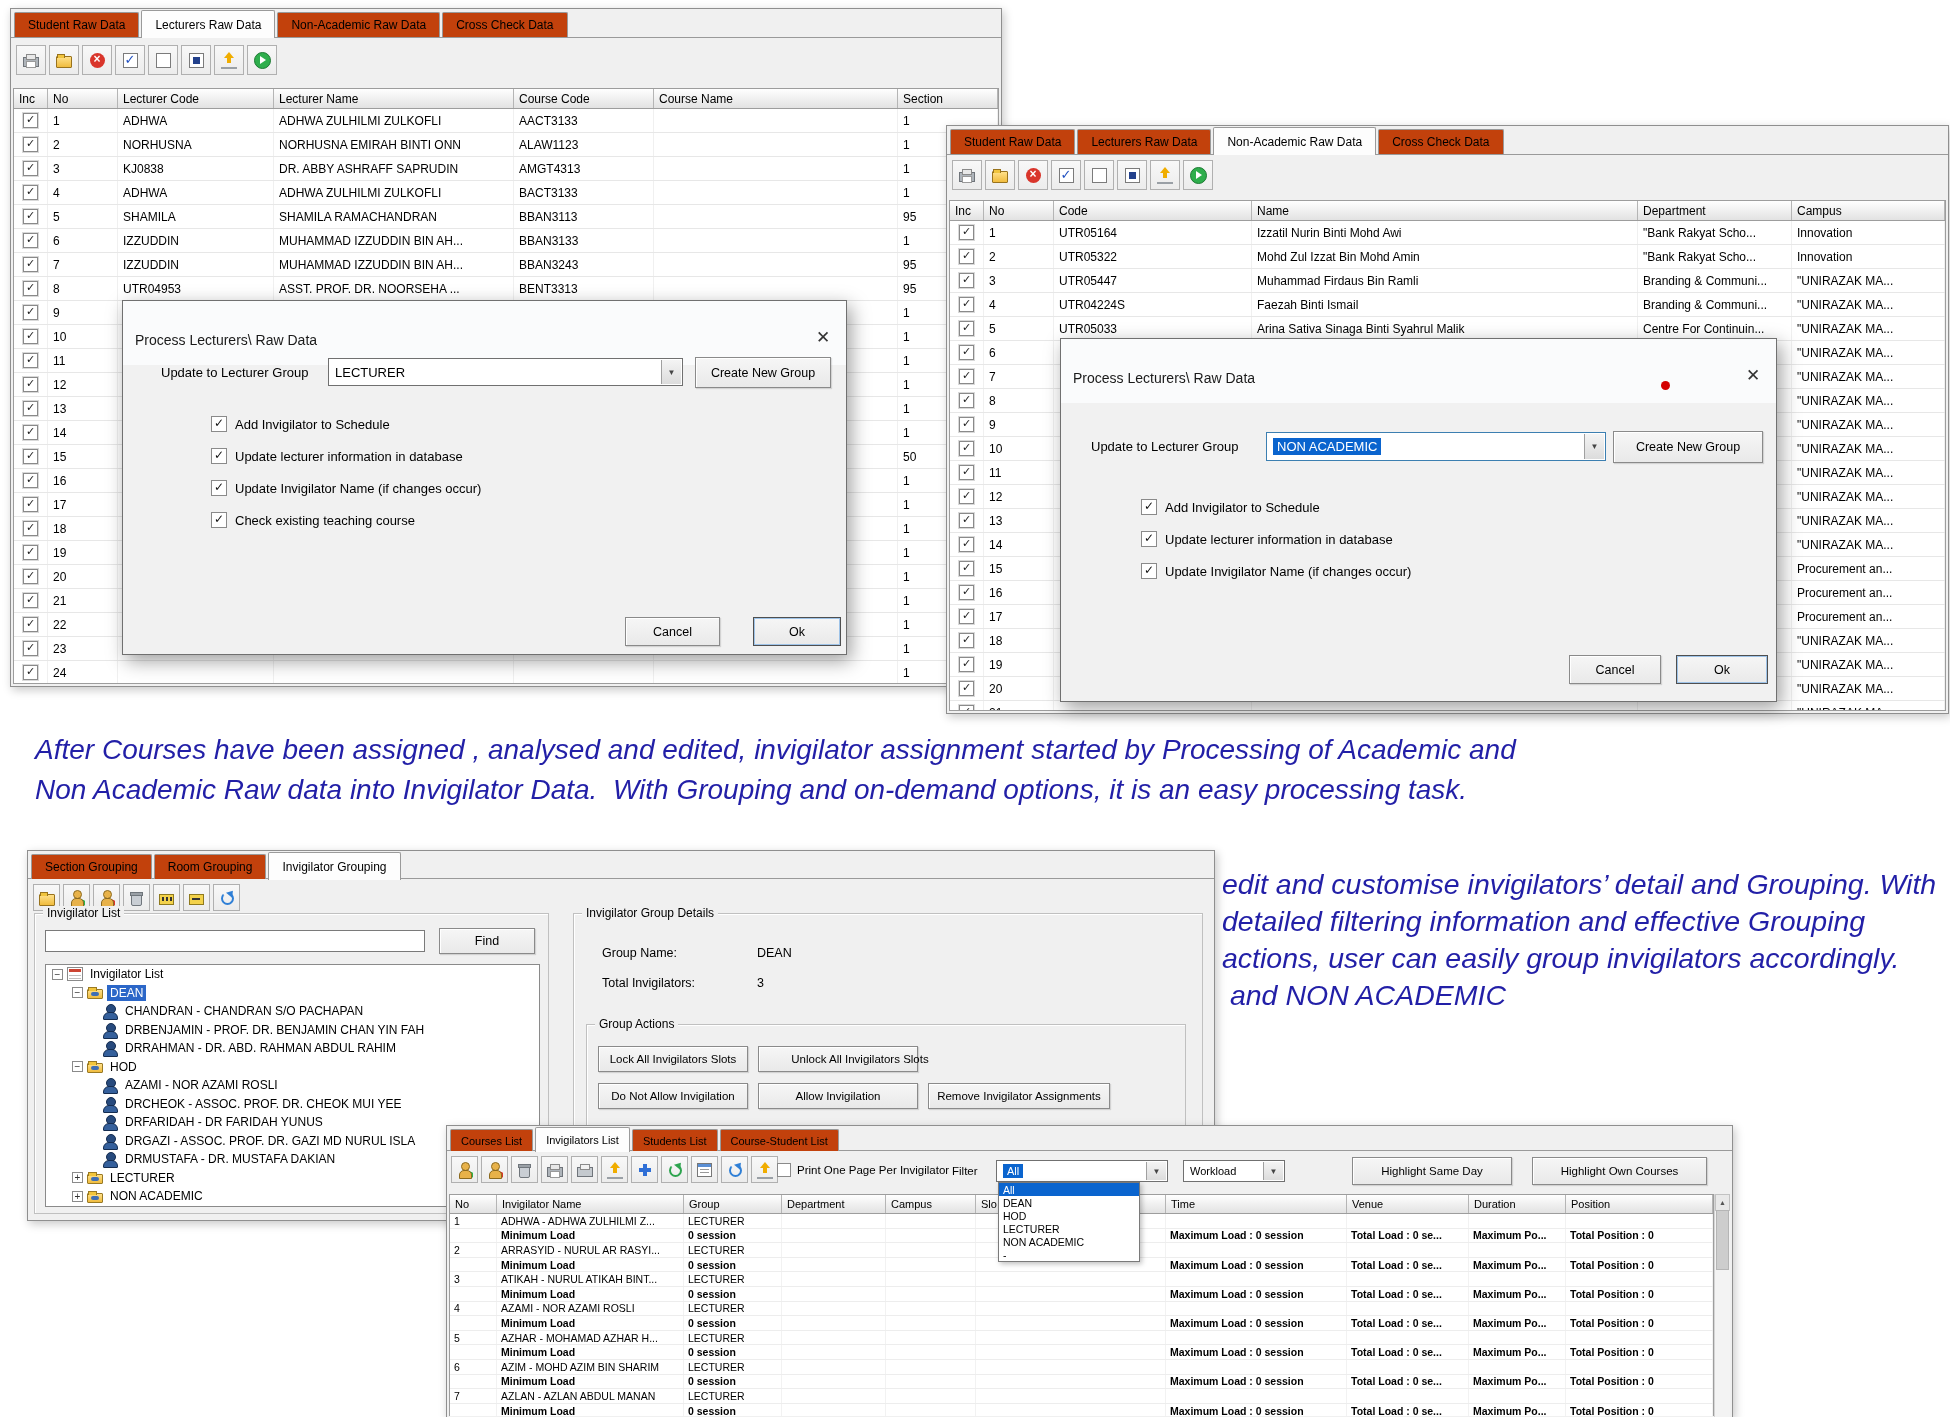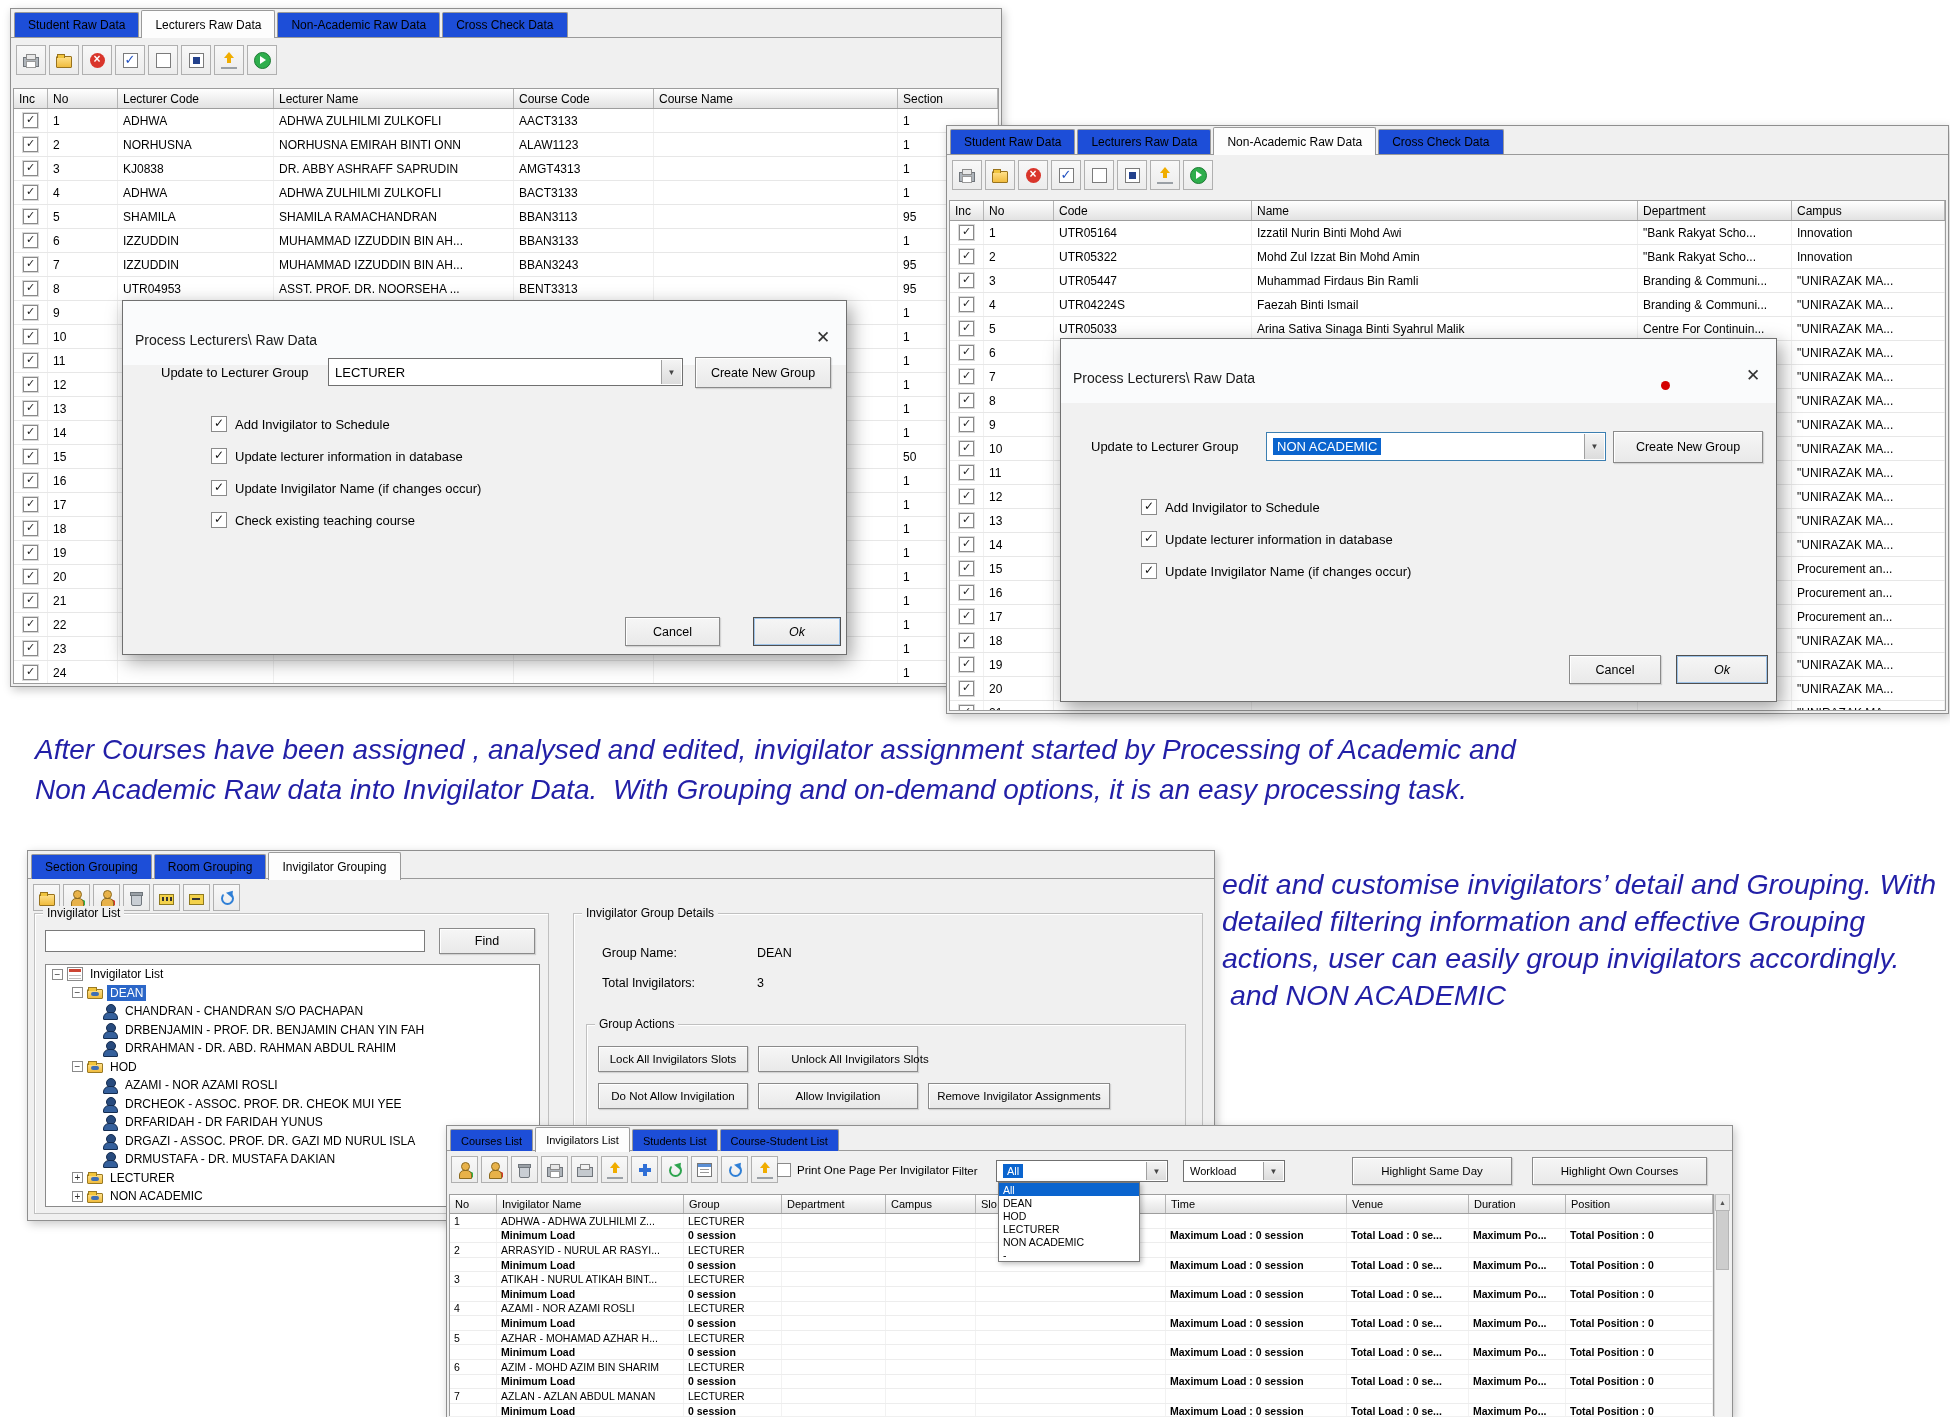--- a/index.html
+++ b/index.html
@@ -6,21 +6,21 @@
   body{width:1950px;height:1417px;position:relative;background:#ffffff;overflow:hidden;
        font-family:"Liberation Sans","DejaVu Sans",sans-serif;color:#000;}
   
   .win{position:absolute;background:#f0f0f0;border:1px solid #8f8f8f;box-shadow:2px 3px 9px rgba(0,0,0,.22);}
   .dlg{position:absolute;background:#f1f1f1;border:1px solid #707070;box-shadow:4px 6px 18px rgba(0,0,0,.38);}
   .titlebar{height:30px;background:#fafbfc;display:flex;align-items:flex-end;padding:17px 12px;font-size:14px;color:#1a1a1a;}
   .titlebar .ttl{flex:1;}
   .xclose{font-size:17px;color:#333;width:22px;text-align:center;cursor:default;}
   
   .tabs{position:absolute;left:3px;top:3px;display:flex;gap:2px;z-index:2;}
-  .tab{height:24px;padding:0 13px;background:#1d4ed8;border:1px solid #9a9a9a;border-bottom:none;
+  .tab{height:24px;padding:0 13px;background:#c2410c;border:1px solid #9a9a9a;border-bottom:none;
        display:flex;align-items:center;font-size:12px;border-radius:2px 2px 0 0;white-space:nowrap;}
   .tab.active{background:#fdfdfd;height:27px;margin-top:-2px;position:relative;z-index:3;}
   .tabedge{position:absolute;left:0;right:0;height:1px;background:#9a9a9a;}
   .tabs.small .tab{height:21px;font-size:11px;padding:0 10px;}
   .tabs.small .tab.active{height:24px;}
   
   .tbar{position:absolute;display:flex;gap:3px;}
   .tbtn{width:28px;height:28px;background:linear-gradient(#f8f8f8,#ececec);border:1px solid #b0b0b0;
         display:flex;align-items:center;justify-content:center;}
   .tbar.small .tbtn{width:25px;height:25px;}
@@ -78,21 +78,21 @@
   .dlbl{position:absolute;font-size:13px;}
   .combo{position:absolute;background:#fff;border:1px solid #707070;display:flex;align-items:center;
          padding-left:6px;font-size:13px;box-sizing:border-box;}
   .combo .arrowbox{position:absolute;right:1px;top:1px;bottom:1px;width:19px;background:linear-gradient(#f4f4f4,#dcdcdc);
          border-left:1px solid #a0a0a0;display:flex;align-items:center;justify-content:center;font-size:8px;color:#444;}
   .combo.focus{border-color:#3c7fb1;}
   .selval{background:#0a64ce;color:#fff;padding:1px 4px;}
   .btn{position:absolute;background:linear-gradient(#f6f6f6,#e9e9e9);border:1px solid #8a8a8a;
        box-shadow:inset 1px 1px 0 #ffffff,1px 1px 1px rgba(0,0,0,.12);
        display:flex;align-items:center;justify-content:center;font-size:12.5px;box-sizing:border-box;white-space:nowrap;}
-  .btn.def{border:1px solid #4f4f4f;box-shadow:inset 0 0 0 1px #9ec3e8;font-style:italic;}
+  .btn.def{border:1px solid #4f4f4f;box-shadow:inset 0 0 0 1px #9ec3e8;}
   .dchk{position:absolute;display:flex;gap:8px;align-items:center;font-size:13px;}
   .cbx{width:14px;height:14px;border:1px solid #8a8a8a;background:#fff;font-size:12px;line-height:12px;text-align:center;color:#111;flex:none;}
   .reddot{position:absolute;width:9px;height:9px;border-radius:50%;background:#d40000;}
   
   .caption{position:absolute;font-style:italic;color:#221fa7;}
   .caption div{white-space:pre;}
   #cap1{left:35px;top:730px;font-size:28px;line-height:40px;}
   #cap2{left:1222px;top:866px;font-size:28.5px;line-height:37px;}
   #cap2 .para2{margin-top:22px;}
   

